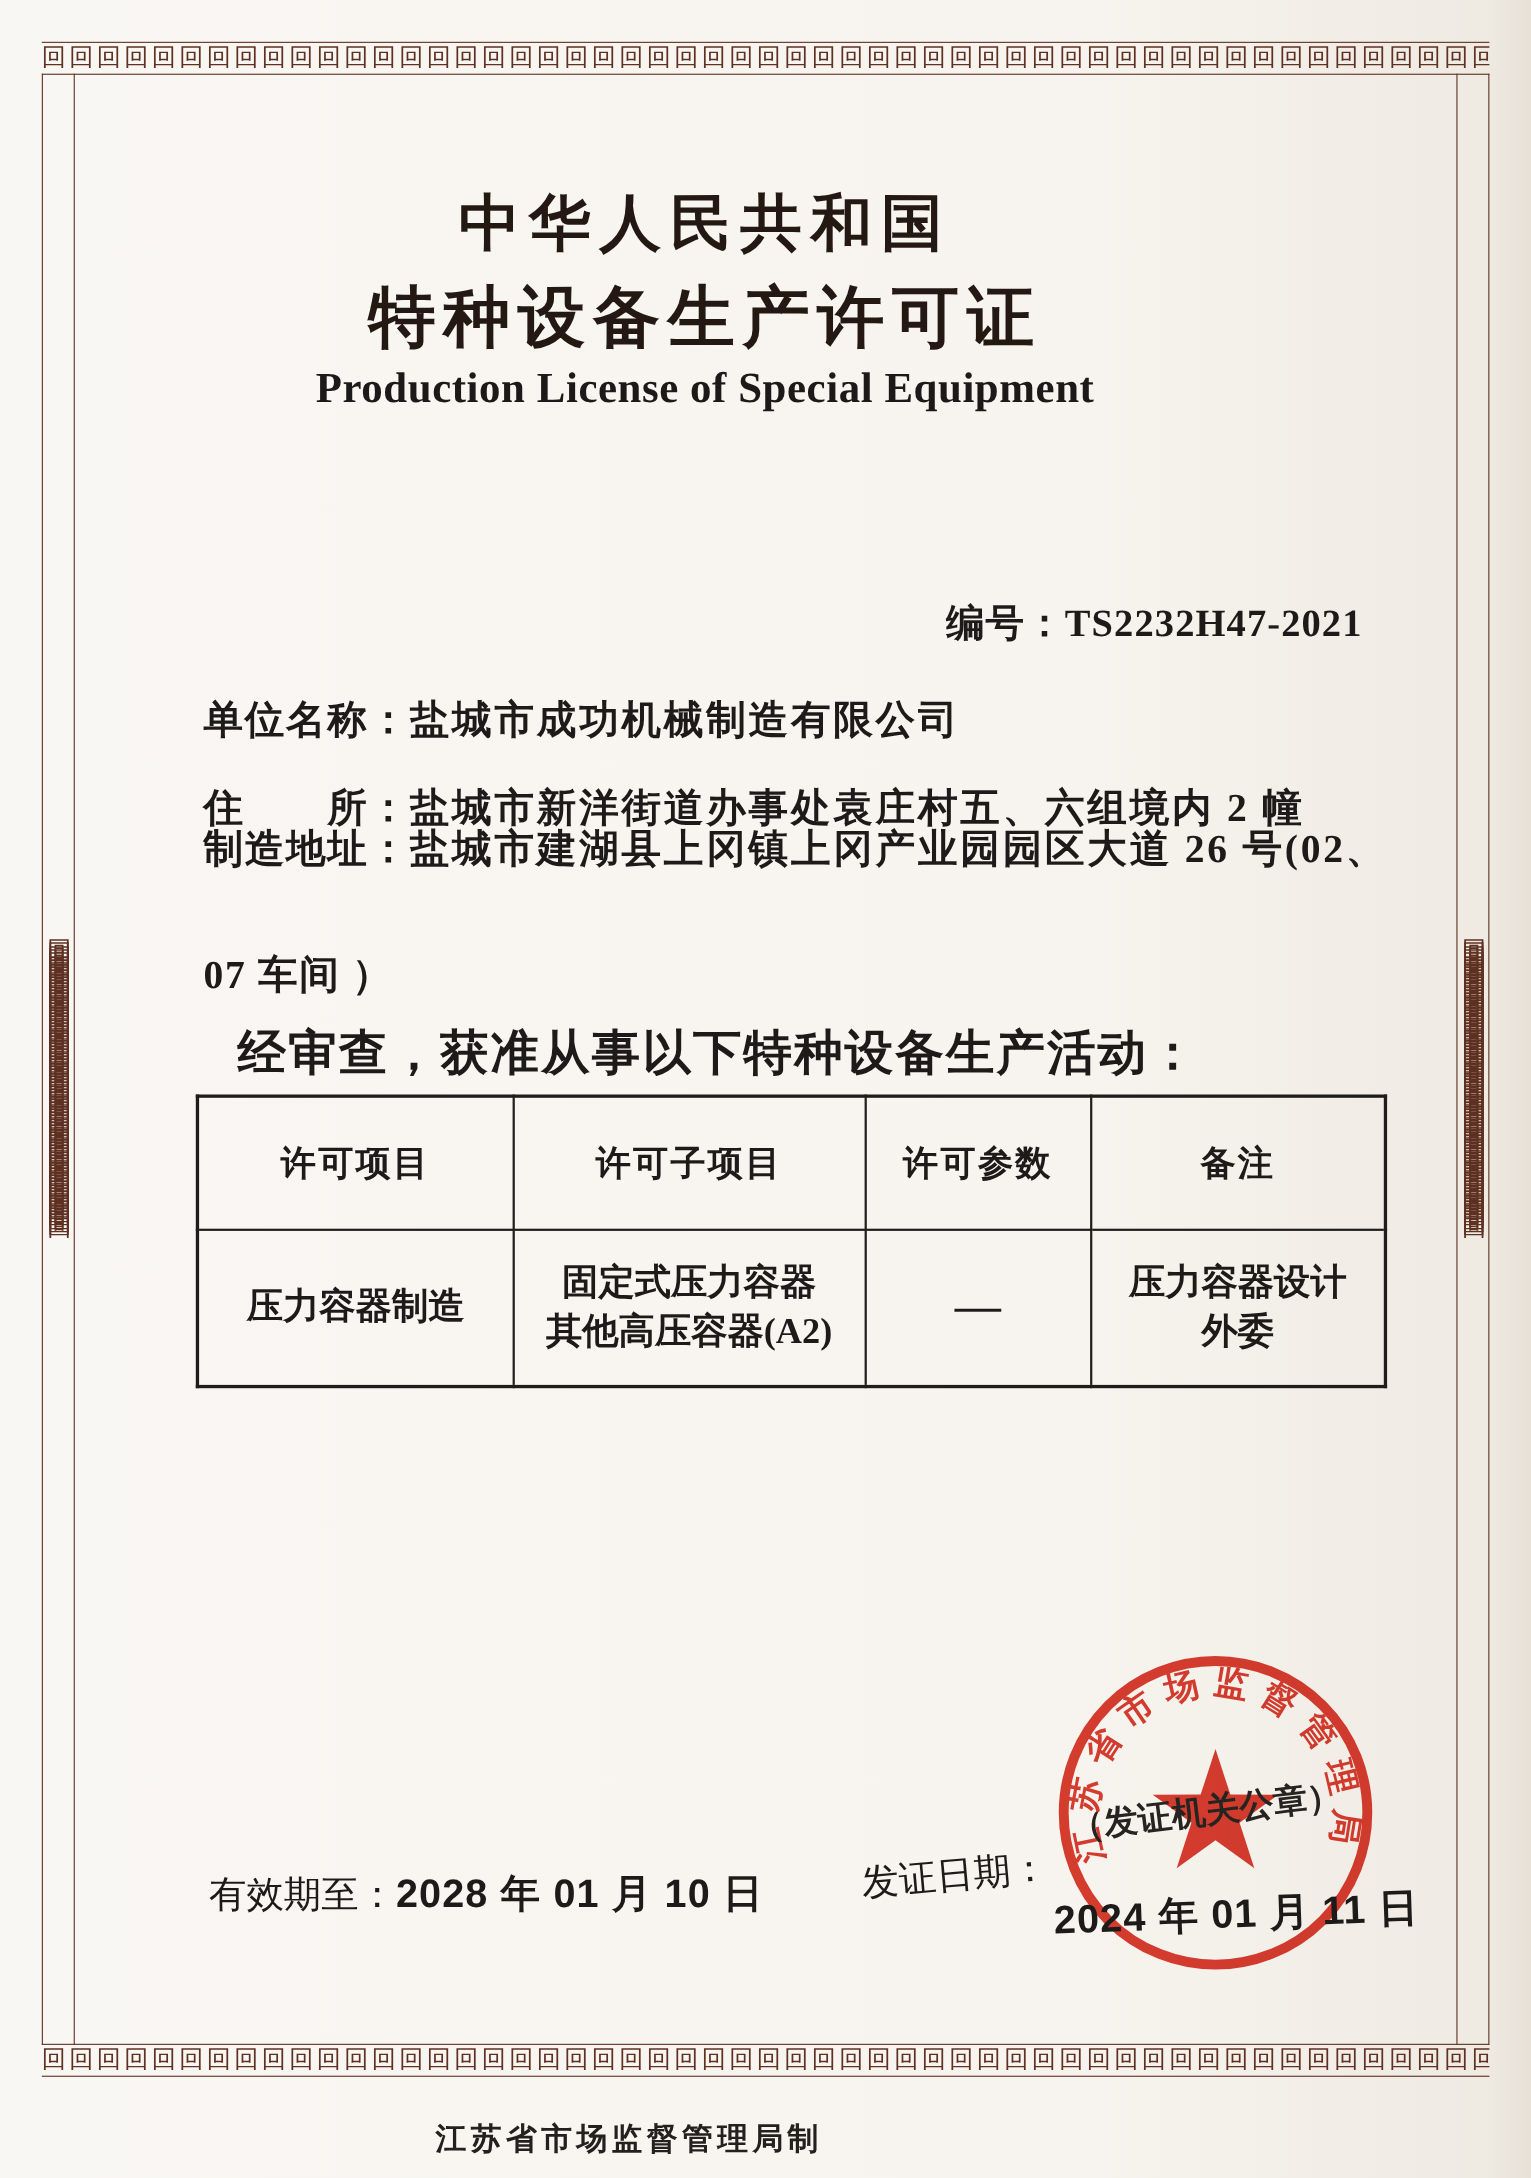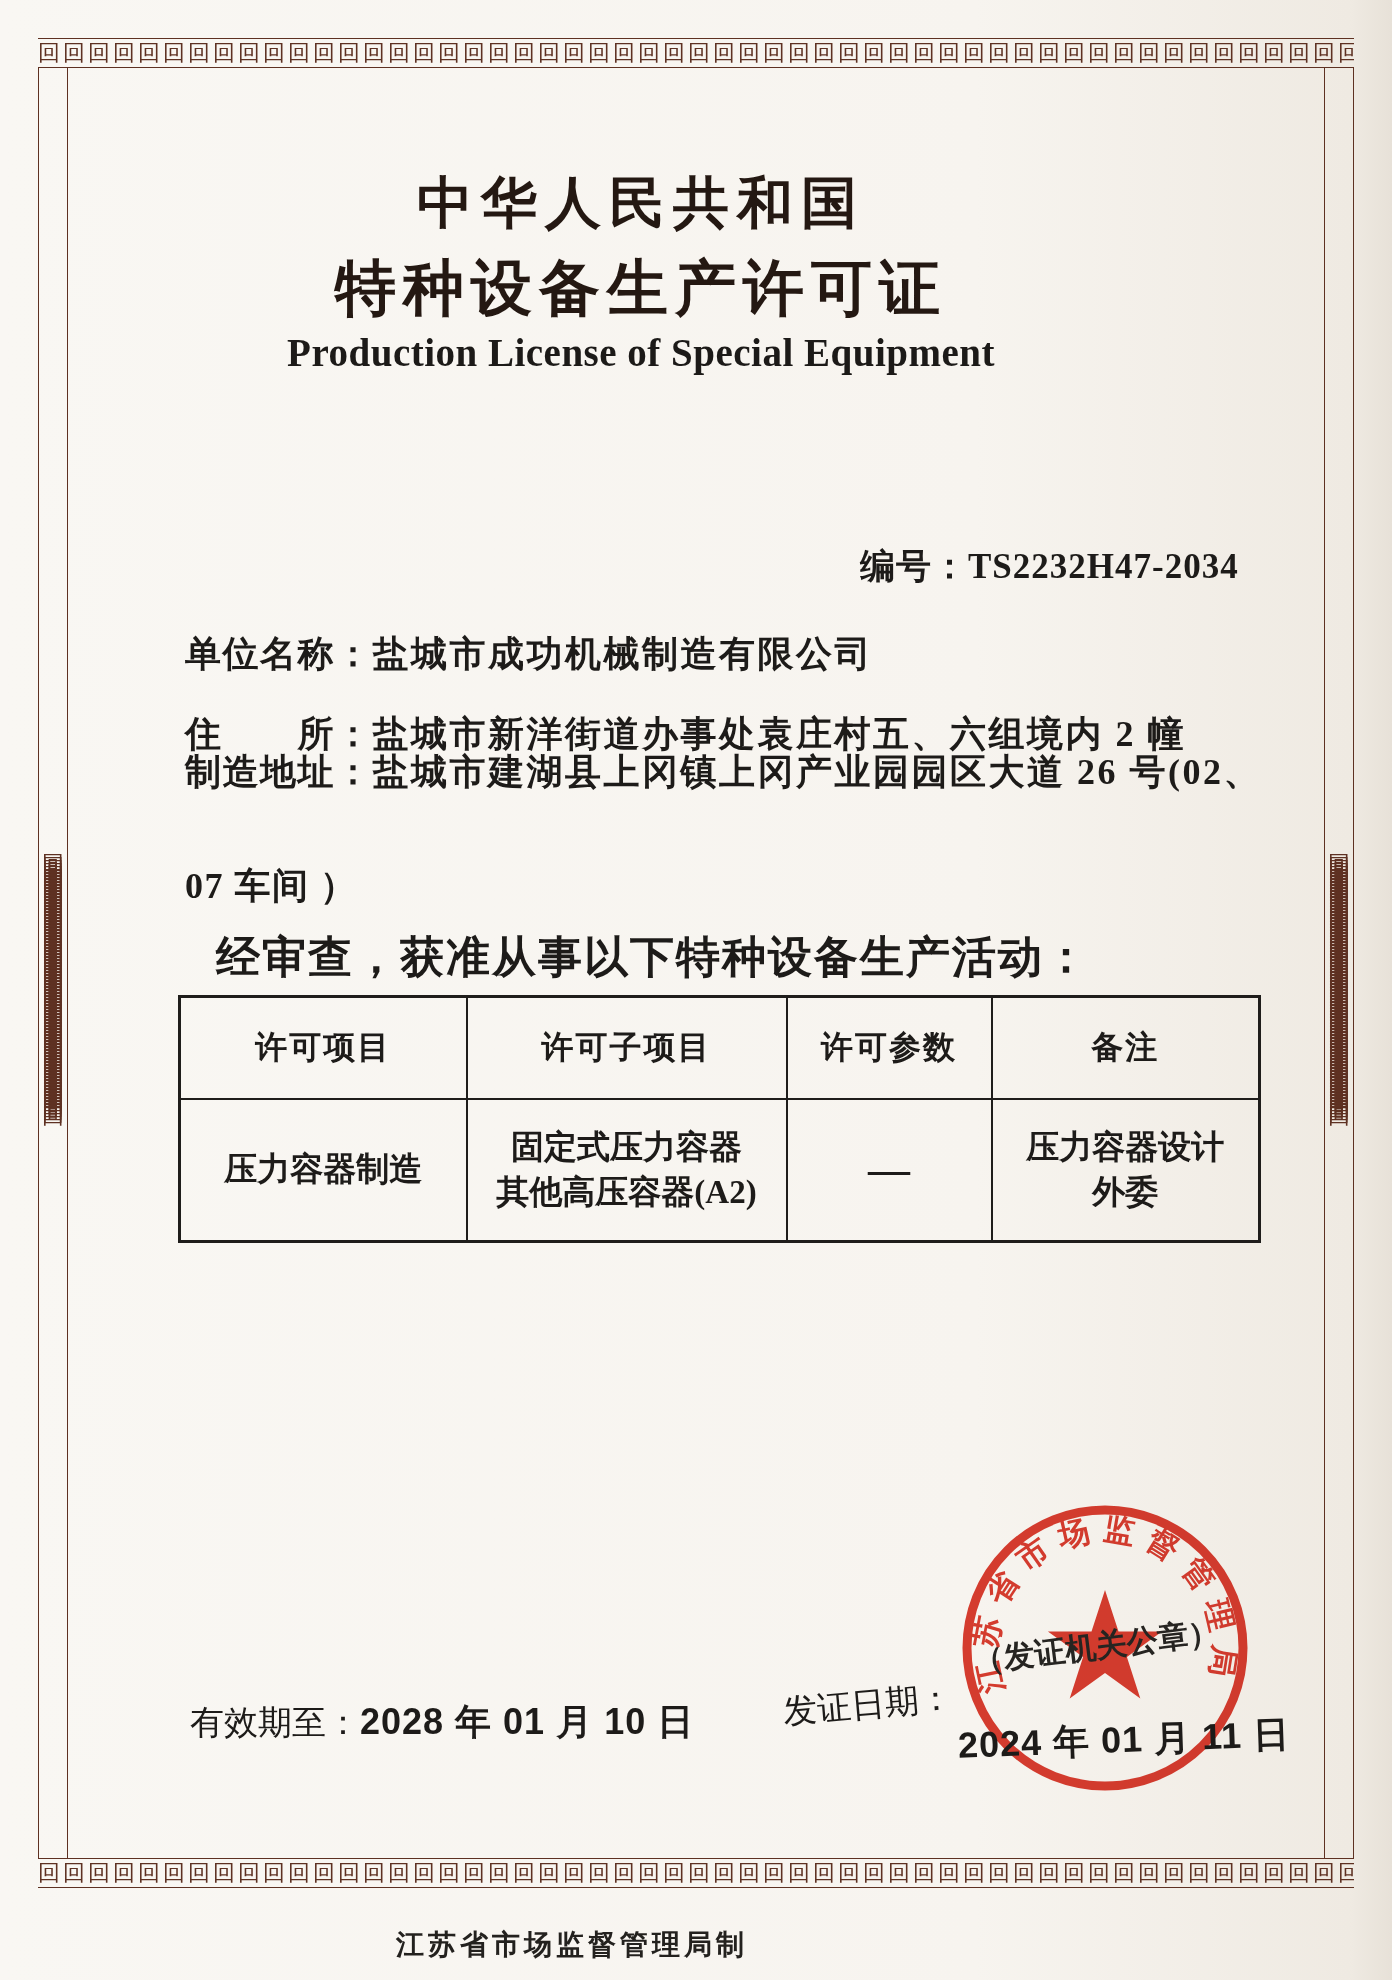--- a/index.html
+++ b/index.html
@@ -56,21 +56,21 @@
     border-collapse:collapse;table-layout:fixed;
     font-size:33px;color:#1d1b19;
   }
   table.lic col.c1{width:287px;} table.lic col.c2{width:320px;}
   table.lic col.c3{width:205px;} table.lic col.c4{width:268px;}
   table.lic td,table.lic th{
     border:2px solid #1f1d1b;text-align:center;vertical-align:middle;
     font-weight:600;padding:0 4px;white-space:pre-line;line-height:1.35;
   }
   table.lic{border:3px solid #1f1d1b;}
-  table.lic tr.hd{height:102px;} table.lic tr.bd{height:143px;}
+  table.lic tr.hd{height:121px;} table.lic tr.bd{height:143px;}
   table.lic th{font-size:32px;letter-spacing:2px;}
   td.dash{font-size:42px;font-weight:400;}
   
   .f-issuer{position:absolute;left:190px;top:1612px;font-size:34px;letter-spacing:1px;white-space:nowrap;}
   .f-issuer .val{font-weight:700;letter-spacing:2.5px;}
   .f-valid{position:absolute;left:190px;top:1698px;font-size:34px;white-space:nowrap;}
   .date-val{font-family:"Liberation Sans","DejaVu Sans",sans-serif;font-weight:600;font-size:36px;letter-spacing:1px;}
   .f-issue-label{position:absolute;left:783px;top:1682px;font-size:34px;transform:rotate(-5deg);white-space:nowrap;}
   .f-issue-date{position:absolute;left:958px;top:1716px;transform:rotate(-2deg);white-space:nowrap;z-index:3;}
   .seal-note{
@@ -95,21 +95,21 @@
     <div class="meander meander-h meander-bot">回回回回回回回回回回回回回回回回回回回回回回回回回回回回回回回回回回回回回回回回回回回回回回回回回回回回回回回回回回回回</div>
     <div class="meander meander-v meander-left">回回回回回回回回回回回回回回回回回回回回回回回回回回回回回回回回回回回回回回回回回回回回回回回回回回回回回回回回回回回回回回回回回回回回回回回回回回回回回回回回回回回回回</div>
     <div class="meander meander-v meander-right">回回回回回回回回回回回回回回回回回回回回回回回回回回回回回回回回回回回回回回回回回回回回回回回回回回回回回回回回回回回回回回回回回回回回回回回回回回回回回回回回回回回回回</div>
   </div>
 
   <div class="center-line t-cn1">中华人民共和国</div>
   <div class="center-line t-cn2">特种设备生产许可证</div>
   <div class="center-line t-en t-en1">Production License of Special Equipment</div>
 
   <div class="license-no">
-    <span class="lbl">编号：</span><span class="val">TS2232H47-2034</span>
+    <span class="lbl">编号：</span><span class="val">TS2232H47-2021</span>
   </div>
 
   <div class="frow r-company">
     <span class="lbl">单位名称：</span><span class="val">盐城市成功机械制造有限公司</span>
   </div>
   <div class="frow r-address">
     <span class="lbl">住　　所：</span><span class="val">盐城市新洋街道办事处袁庄村五、六组境内 2 幢</span>
   </div>
   <div class="frow r-mfg">
     <span class="lbl">制造地址：</span><span class="val">盐城市建湖县上冈镇上冈产业园园区大道 26 号(02、</span>

